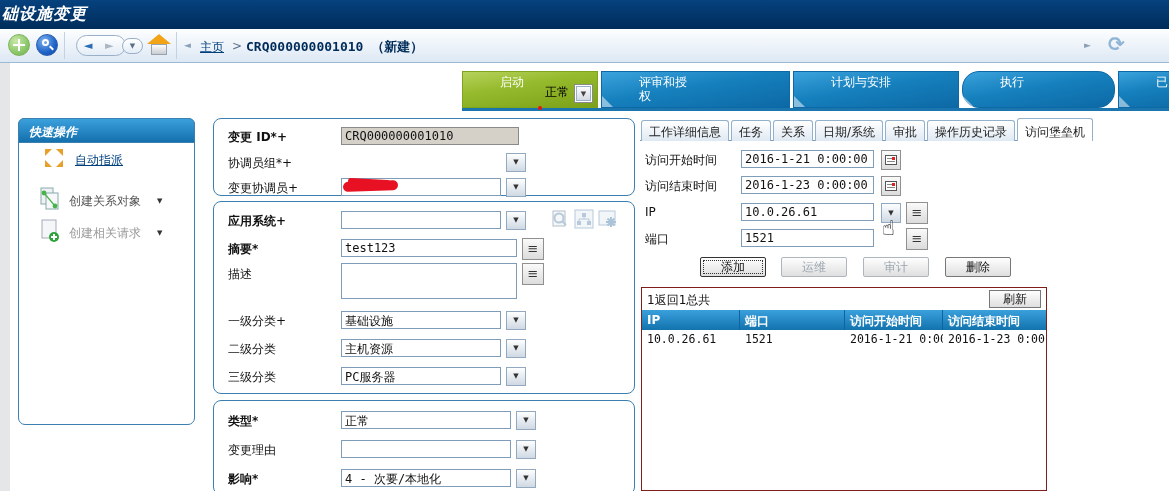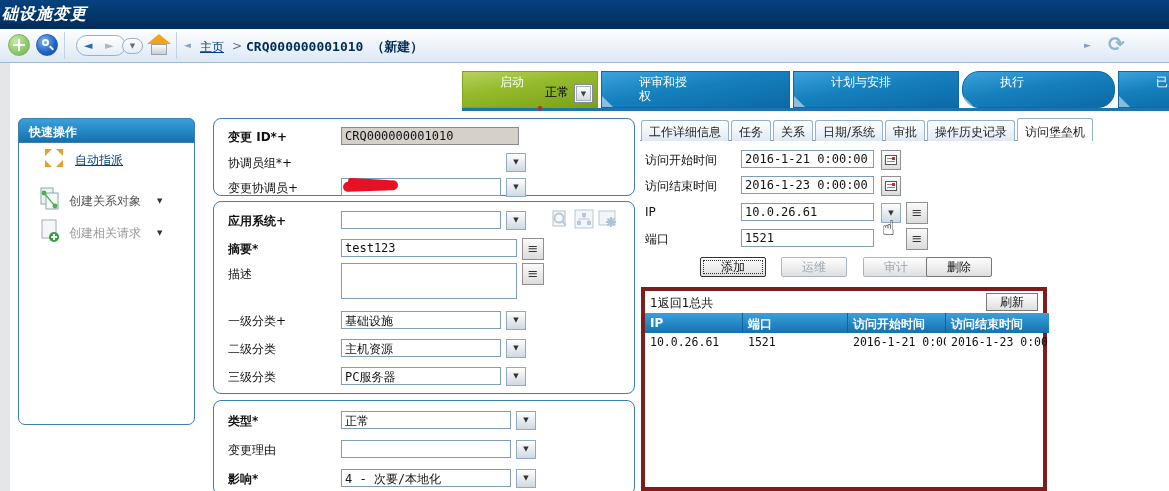--- a/index.html
+++ b/index.html
@@ -72,21 +72,21 @@
   .stage-dropbox .db { position:absolute; right:1px; top:1px; width:15px; height:15px;
     background:linear-gradient(#fdfdfd,#d4dae2); border:1px solid #9ab0c8;
     font-size:7px; color:#444; text-align:center; line-height:14px; }
   .red-dot { left:538px; top:106px; width:4px; height:4px; border-radius:50%; background:#e11; }
 
   
   .sidebar { left:18px; top:118px; width:177px; height:307px;
     border:1px solid #3c7fb1; border-radius:7px; background:#fff; }
   .sidebar-hd { position:absolute; left:-1px; top:-1px; width:177px; height:25px;
     border-radius:6px 6px 0 0; background:linear-gradient(#3aa0dc,#1470ad);
-    color:#fff; font-weight:bold; padding:5px 0 0 10px; border:1px solid #3c7fb1; }
+    color:#fff; font-weight:bold; padding:5px 0 0 10px; border:1px solid #3c7fb1;font-style:italic; }
   .side-item-text { font-size:12px; }
   .link { color:#00407e; text-decoration:underline; cursor:pointer; }
   .caret { color:#333; font-size:7px; }
 
   
   .group { border:1px solid #3c7fb1; border-radius:8px; background:#fff; }
   .g1 { left:213px; top:118px; width:422px; height:78px; }
   .g2 { left:213px; top:201px; width:422px; height:193px; }
   .g3 { left:213px; top:400px; width:422px; height:95px; }
   .flabel { position:absolute; left:14px; color:#111; }
@@ -124,21 +124,21 @@
   .calbtn .cal::after { content:""; position:absolute; right:1px; top:1px; width:3px; height:3px;
     background:#d22; }
   .pushbtn { position:absolute; height:20px; width:66px; text-align:center;
     background:linear-gradient(#fefefe,#dfdfdf); border:1px solid #777;
     border-radius:2px; font-size:12px; line-height:18px; cursor:pointer; }
   .pushbtn.focused { border:1px solid #333; outline:1px dotted #333; outline-offset:-4px; }
   .pushbtn.disabled { color:#9aa4ae; border-color:#adb5bd; cursor:default; }
 
   
   .grid { left:641px; top:287px; width:406px; height:204px;
-    border:4px solid #7f1d1d; background:#fff; }
+    border:1px solid #7f1d1d; background:#fff; }
   .grid-summary { position:absolute; left:5px; top:4px; }
   .grid-refresh { position:absolute; right:5px; top:2px; width:52px; height:18px;
     background:linear-gradient(#fefefe,#dfdfdf); border:1px solid #777;
     text-align:center; line-height:16px; cursor:pointer; }
   .grid-header { position:absolute; left:0; top:22px; width:404px; height:20px;
     background:linear-gradient(#3aa0dc,#1273ae); display:flex; }
   .gh-cell { color:#fff; font-weight:bold; padding:3px 0 0 5px;
     border-right:1px solid #0f64a0; white-space:nowrap; overflow:hidden; }
   .grid-row { position:absolute; left:0; top:42px; width:404px; height:18px; display:flex; }
   .gr-cell { padding:2px 0 0 5px; white-space:nowrap; overflow:hidden;
@@ -341,21 +341,21 @@
 
 <span class="abs blabel" style="left:645px;top:231px">端口</span>
 <span class="abs tbox" style="left:741px;top:229px;width:133px">1521</span>
 <span class="abs expbtn" style="left:906px;top:228px">≡</span>
 
 <span class="abs cursor-hand">☝</span>
 
 <div class="abs pushbtn focused" style="left:700px;top:257px">添加</div>
 <div class="abs pushbtn disabled" style="left:781px;top:257px">运维</div>
 <div class="abs pushbtn disabled" style="left:863px;top:257px">审计</div>
-<div class="abs pushbtn" style="left:926px;top:257px">删除</div>
+<div class="abs pushbtn" style="left:945px;top:257px">删除</div>
 
 <div class="abs grid">
   <span class="grid-summary">1返回1总共</span>
   <div class="grid-refresh">刷新</div>
   <div class="grid-header">
     <div class="gh-cell" style="width:98px">IP</div>
     <div class="gh-cell" style="width:105px">端口</div>
     <div class="gh-cell" style="width:98px">访问开始时间</div>
     <div class="gh-cell" style="width:103px;border-right:none">访问结束时间</div>
   </div>

